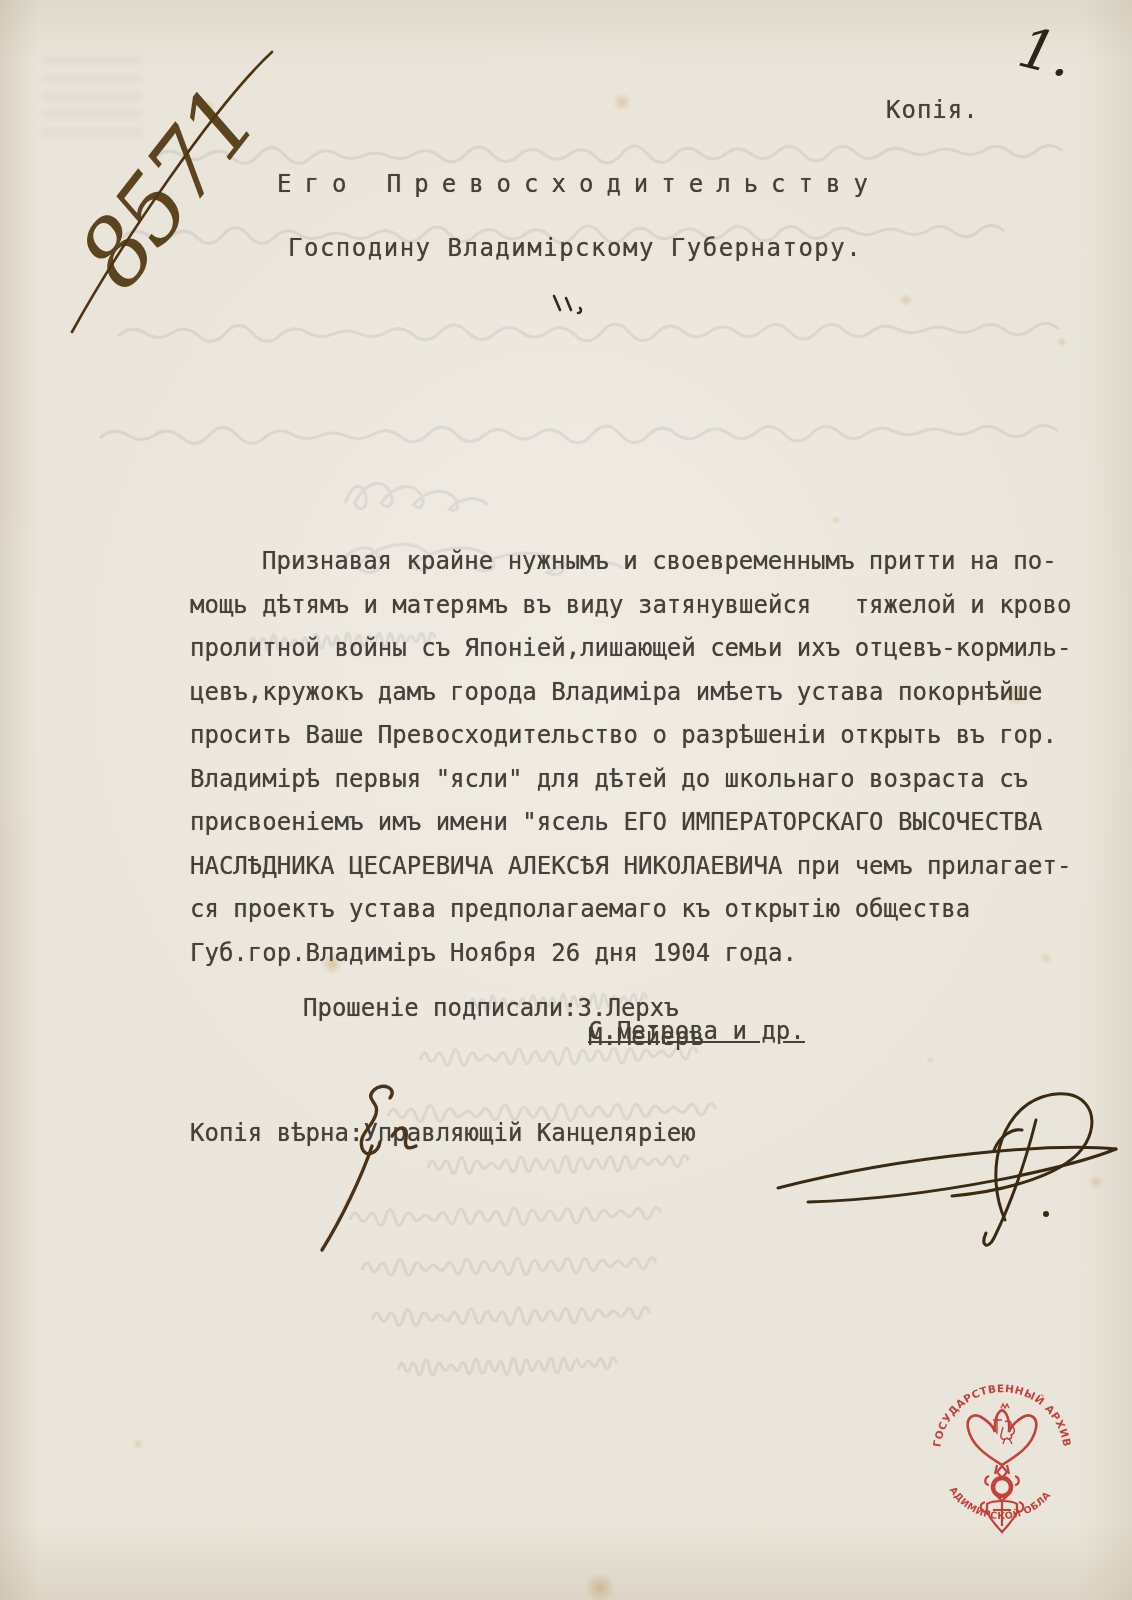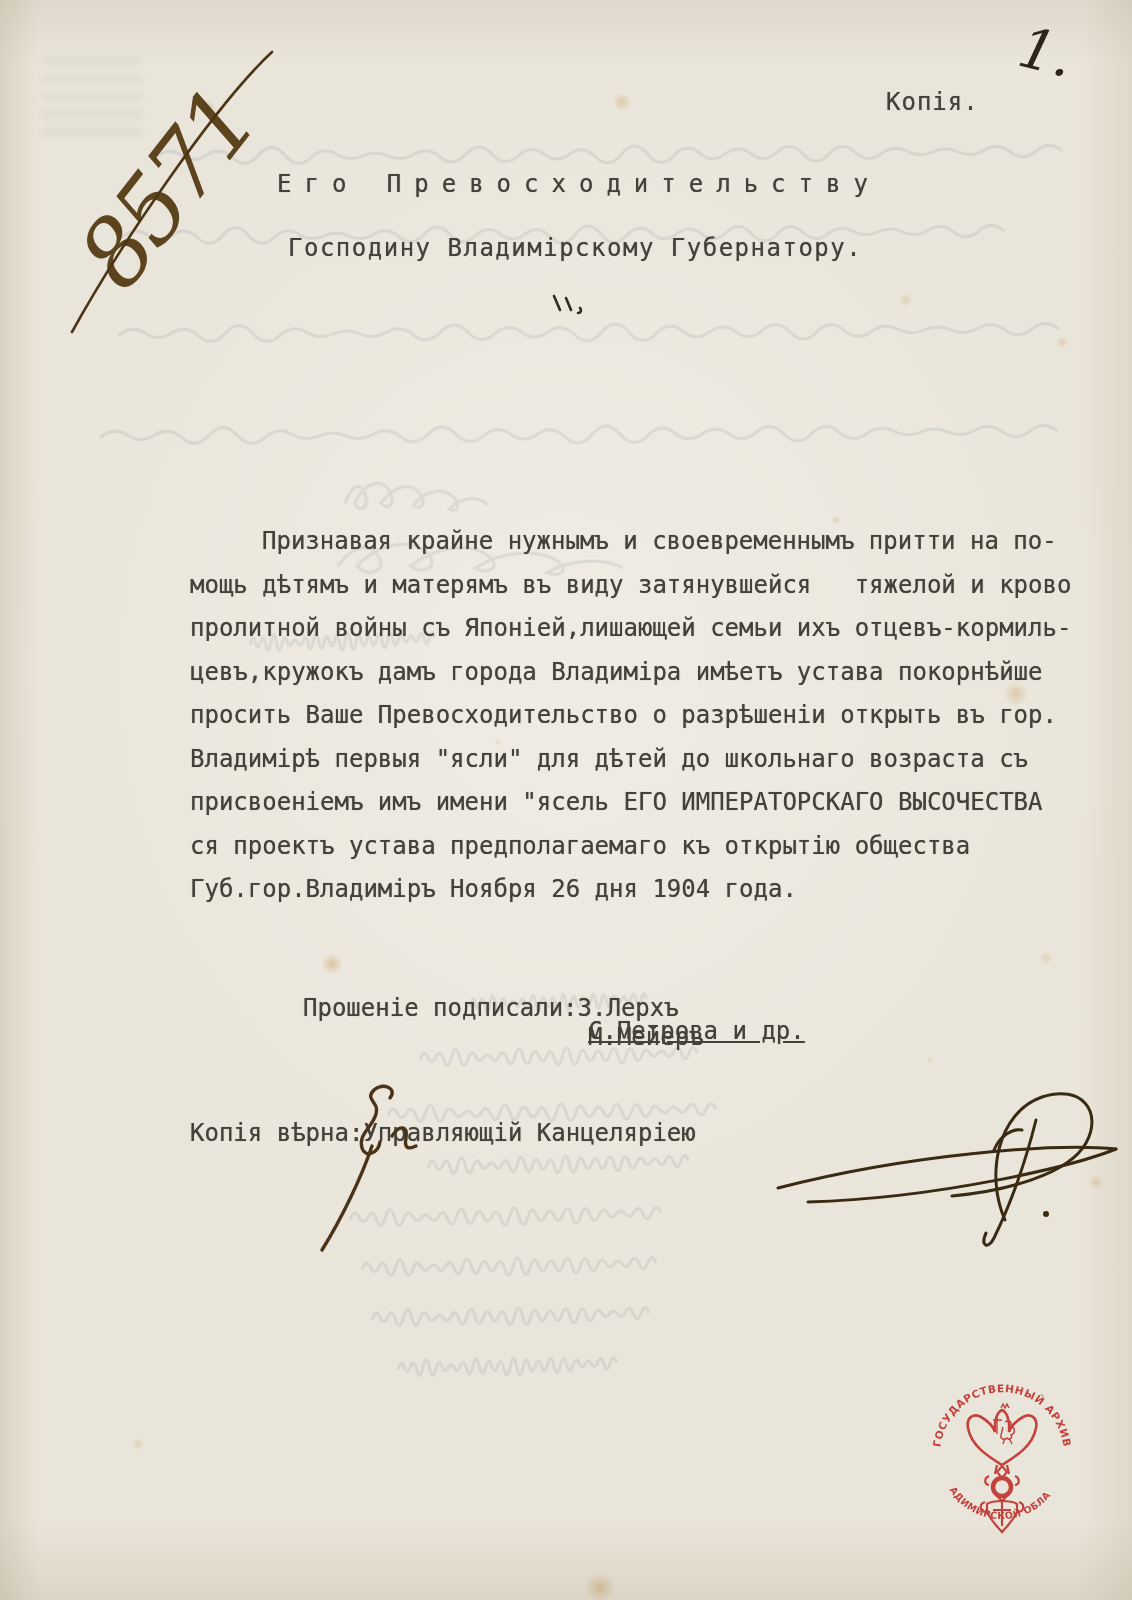--- a/index.html
+++ b/index.html
@@ -35,25 +35,25 @@
       radial-gradient(circle 6px at 498px 742px, rgba(190,150,80,0.22), rgba(190,150,80,0) 70%),
       radial-gradient(circle 6px at 930px 1060px, rgba(190,150,80,0.22), rgba(190,150,80,0) 70%);
   }
   .corner-fragment{
     position:absolute;left:42px;top:58px;width:100px;height:78px;
     background:repeating-linear-gradient(0deg,rgba(110,115,125,0.5) 0 7px,rgba(110,115,125,0) 7px 18px);
     filter:blur(3px);opacity:0.18;pointer-events:none;
   }
   svg.layer{position:absolute;left:0;top:0;pointer-events:none;}
   .typed{position:absolute;white-space:pre;font-size:24px;text-shadow:0 0 0.7px rgba(62,57,50,0.75);}
-  .copy-label{left:886px;top:88px;letter-spacing:1px;text-align:center;}
+  .copy-label{left:886px;top:96px;letter-spacing:1px;text-align:center;}
   .addr1{left:277px;top:170px;letter-spacing:13px;}
   .addr2{left:288px;top:234px;letter-spacing:1.5px;}
   .doc-title{left:568px;top:381px;letter-spacing:18px;}
-  .body-block{position:absolute;left:190px;top:520px;width:910px;}
+  .body-block{position:absolute;left:190px;top:540px;width:910px;}
   .body-line{white-space:pre;font-size:24px;line-height:43.5px;text-shadow:0 0 0.7px rgba(62,57,50,0.75);}
   .body-line.first{text-indent:72px;}
   .sig1{left:303px;top:967px;margin-top:27px;}
   .sig2{left:588px;top:1023px;}
   .sig3{left:588px;top:1017px;text-decoration:underline;}
   .cert{left:190px;top:1119px;text-align:right;}
   .hand{position:absolute;font-family:"DejaVu Serif",serif;font-style:italic;pointer-events:none;}
   .registry-number{left:58px;top:242px;font-size:92px;color:#4f370f;transform:rotate(-52deg);transform-origin:left top;letter-spacing:-4px;opacity:0.92;}
   .page-number{left:1028px;top:14px;font-size:56px;color:#2b251c;transform:rotate(14deg);transform-origin:left top;}
 </style>
@@ -95,20 +95,21 @@
   <div class="typed addr1">Его Превосходительству</div>
 
   <div class="body-block">
     <div class="body-line first">Признавая крайне нужнымъ и своевременнымъ притти на по-</div>
     <div class="body-line">мощь дѣтямъ и матерямъ въ виду затянувшейся   тяжелой и крово</div>
     <div class="body-line">пролитной войны съ Японіей,лишающей семьи ихъ отцевъ-кормиль-</div>
     <div class="body-line">цевъ,кружокъ дамъ города Владиміра имѣетъ устава покорнѣйше</div>
     <div class="body-line">просить Ваше Превосходительство о разрѣшеніи открыть въ гор.</div>
     <div class="body-line">Владимірѣ первыя "ясли" для дѣтей до школьнаго возраста съ</div>
     <div class="body-line">присвоеніемъ имъ имени "ясель ЕГО ИМПЕРАТОРСКАГО ВЫСОЧЕСТВА</div>
+    <div class="body-line">НАСЛѢДНИКА ЦЕСАРЕВИЧА АЛЕКСѢЯ НИКОЛАЕВИЧА при чемъ прилагает-</div>
     <div class="body-line">ся проектъ устава предполагаемаго къ открытію общества</div>
     <div class="body-line">Губ.гор.Владиміръ Ноября 26 дня 1904 года.</div>
   </div>
 
   <div class="typed sig1">Прошеніе подписали:З.Лерхъ</div>
   <div class="typed sig2">М.Мейеръ</div>
   <div class="typed sig3">С.Петрова и др.</div>
   <div class="typed cert">Копія вѣрна:Управляющій Канцеляріею</div>
 
   <span class="hand registry-number">8571</span>

